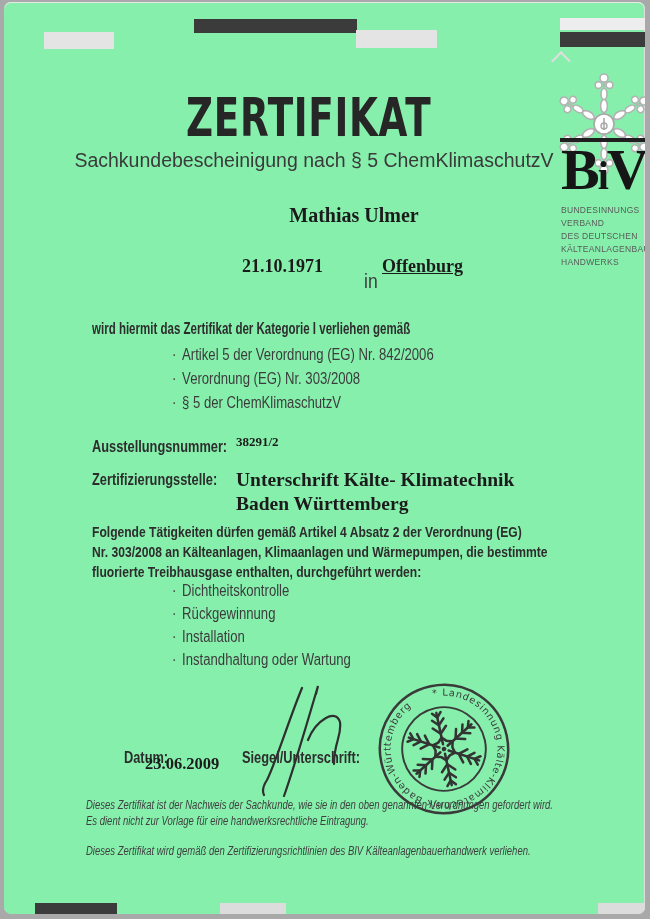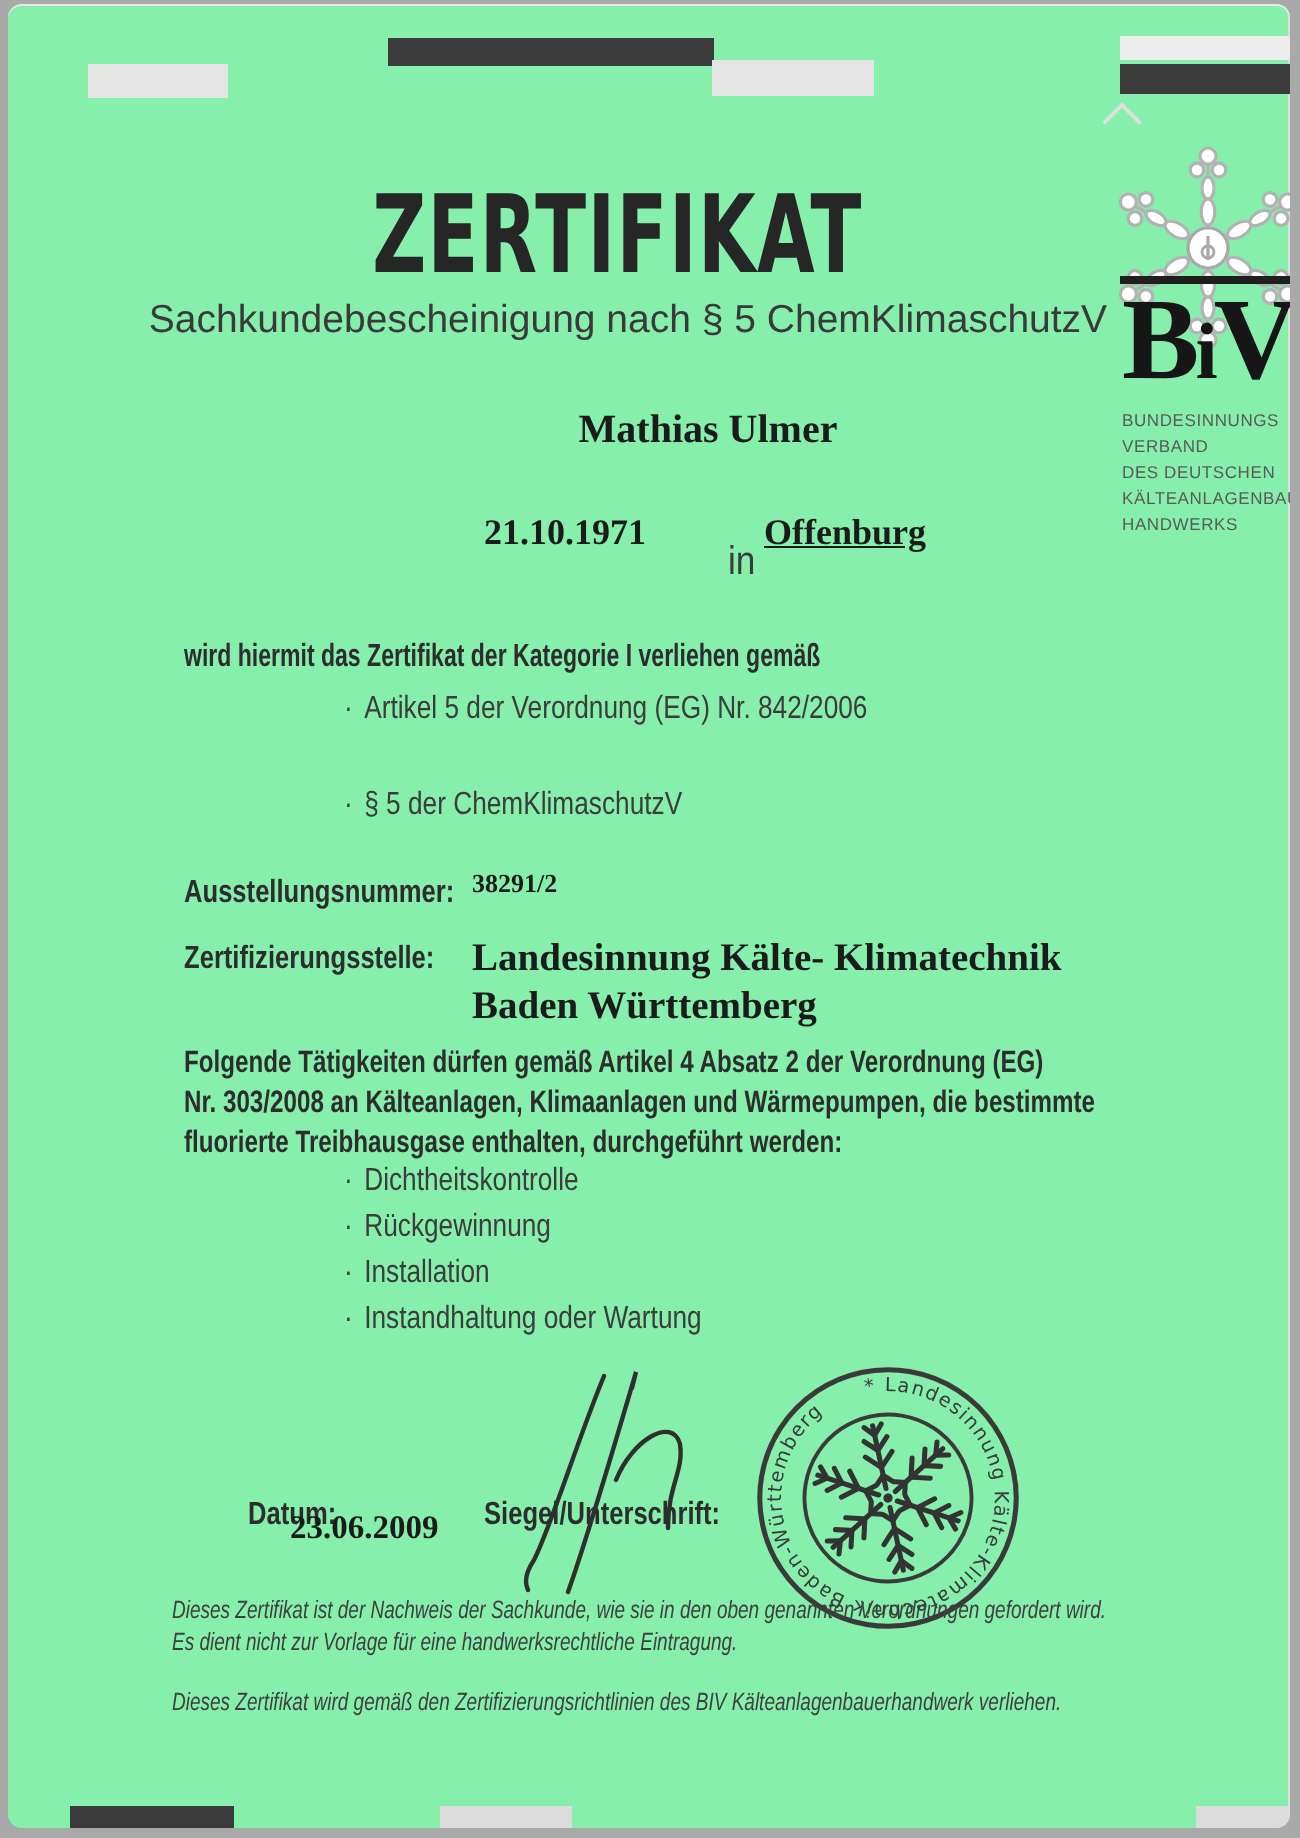--- a/index.html
+++ b/index.html
@@ -93,31 +93,33 @@
   <div class="abs holder-name serifb">Mathias Ulmer</div>
   <div class="abs serifb" style="left:238px;top:254px;font-size:18px;">21.10.1971</div>
   <div class="abs sans" style="left:360px;top:252px;font-size:20px;margin-top:16px;">
     <span class="cx88">in</span></div>
   <div class="abs serifb" style="left:378px;top:254px;font-size:18px;text-decoration:underline;">Offenburg</div>
 
   <div class="abs sansb" style="left:88px;top:318px;font-size:16px;">
     <span class="cx72">wird hiermit das Zertifikat der Kategorie I verliehen gemäß</span></div>
   <div class="abs bullet-line" style="left:168px;top:344px;">
     <span class="cx82"><span class="blt">·</span><span>Artikel 5 der Verordnung (EG) Nr. 842/2006</span></span></div>
+  <div class="abs bullet-line" style="left:168px;top:368px;">
+    <span class="cx82"><span class="blt">·</span><span>Verordnung (EG) Nr. 303/2008</span></span></div>
   <div class="abs bullet-line" style="left:168px;top:392px;">
     <span class="cx82"><span class="blt">·</span><span>§ 5 der ChemKlimaschutzV</span></span></div>
 
   <div class="abs sansb" style="left:88px;top:436px;font-size:16px;">
     <span class="cx80">Ausstellungsnummer:</span></div>
   <div class="abs serifb" style="left:232px;top:432px;font-size:13px;">38291/2</div>
 
   <div class="abs sansb" style="left:88px;top:469px;font-size:16px;">
     <span class="cx80">Zertifizierungsstelle:</span></div>
   <div class="abs serifb" style="left:232px;top:466px;font-size:19.5px;line-height:24px;">
-    <div>Landesinnung Kälte- Klimatechnik</div>
+    <div>Unterschrift Kälte- Klimatechnik</div>
     <div>Baden Württemberg</div>
   </div>
 
   <div class="abs sansb" style="left:88px;top:520px;font-size:15.5px;line-height:20px;">
     <span class="cx78" style="display:block;">Folgende Tätigkeiten dürfen gemäß Artikel 4 Absatz 2 der Verordnung (EG)</span>
     <span class="cx78" style="display:block;">Nr. 303/2008 an Kälteanlagen, Klimaanlagen und Wärmepumpen, die bestimmte</span>
     <span class="cx78" style="display:block;">fluorierte Treibhausgase enthalten, durchgeführt werden:</span>
   </div>
   <div class="abs bullet-line" style="left:168px;top:580px;">
     <span class="cx82"><span class="blt">·</span><span>Dichtheitskontrolle</span></span></div>

